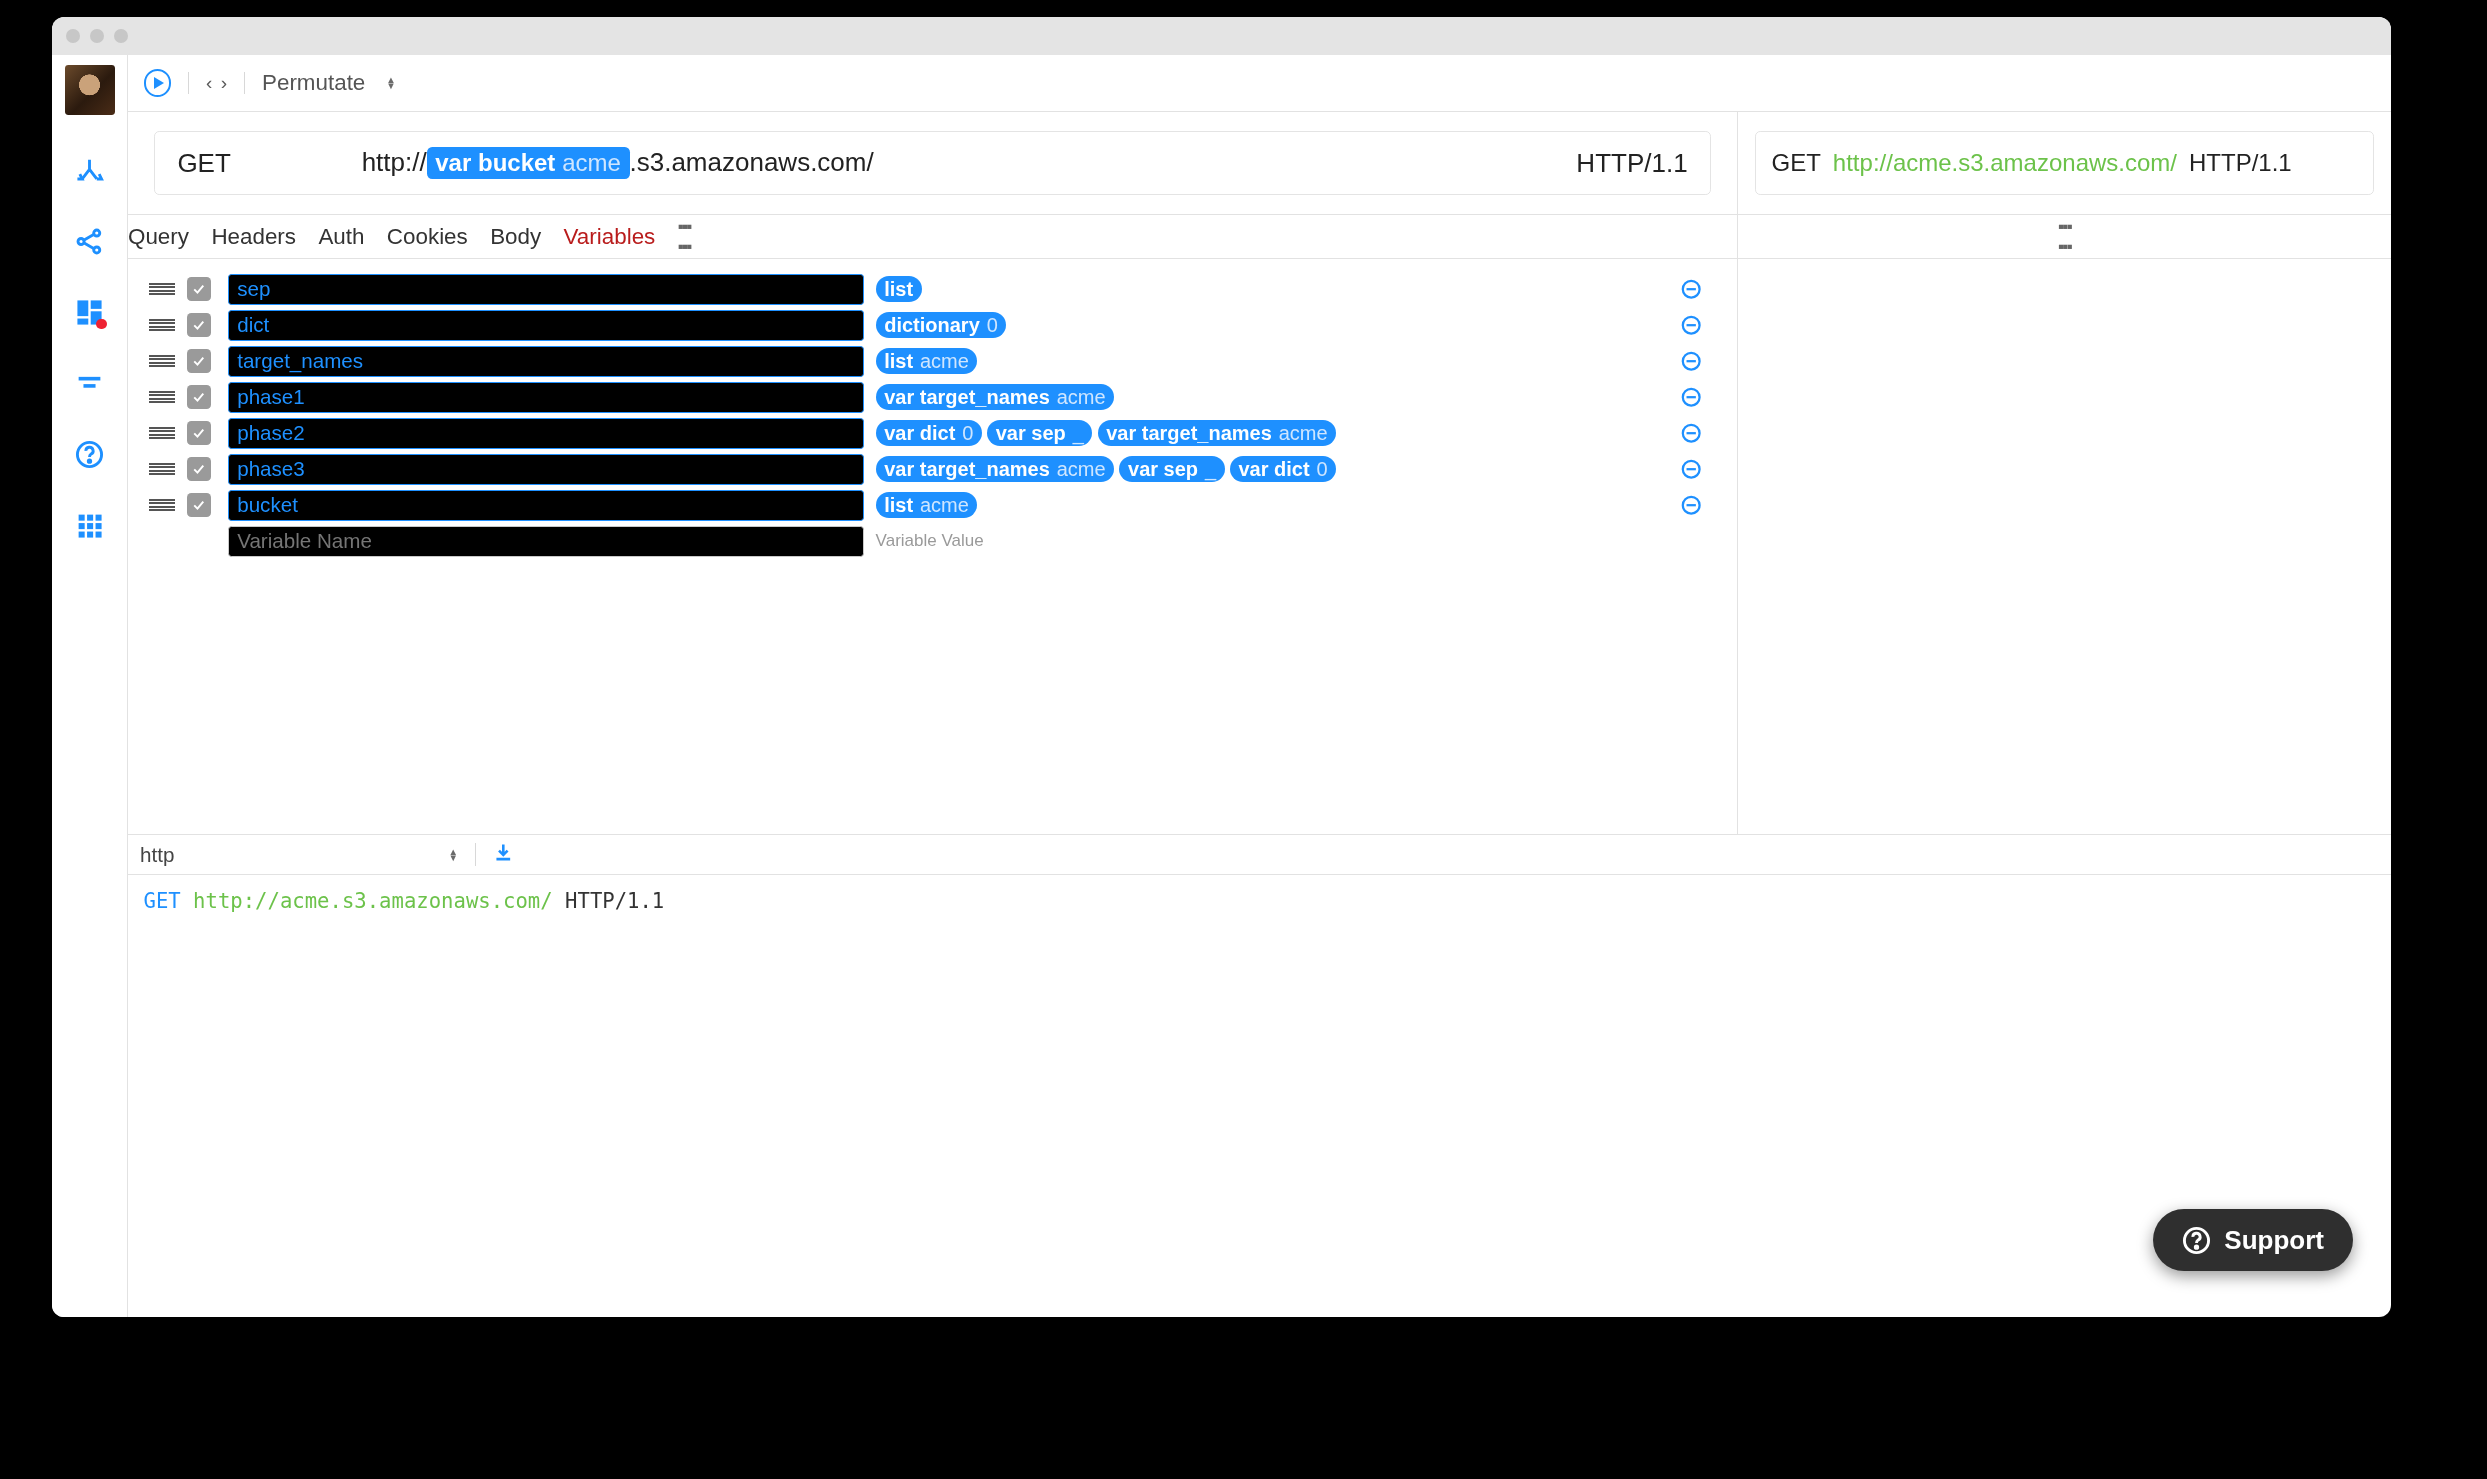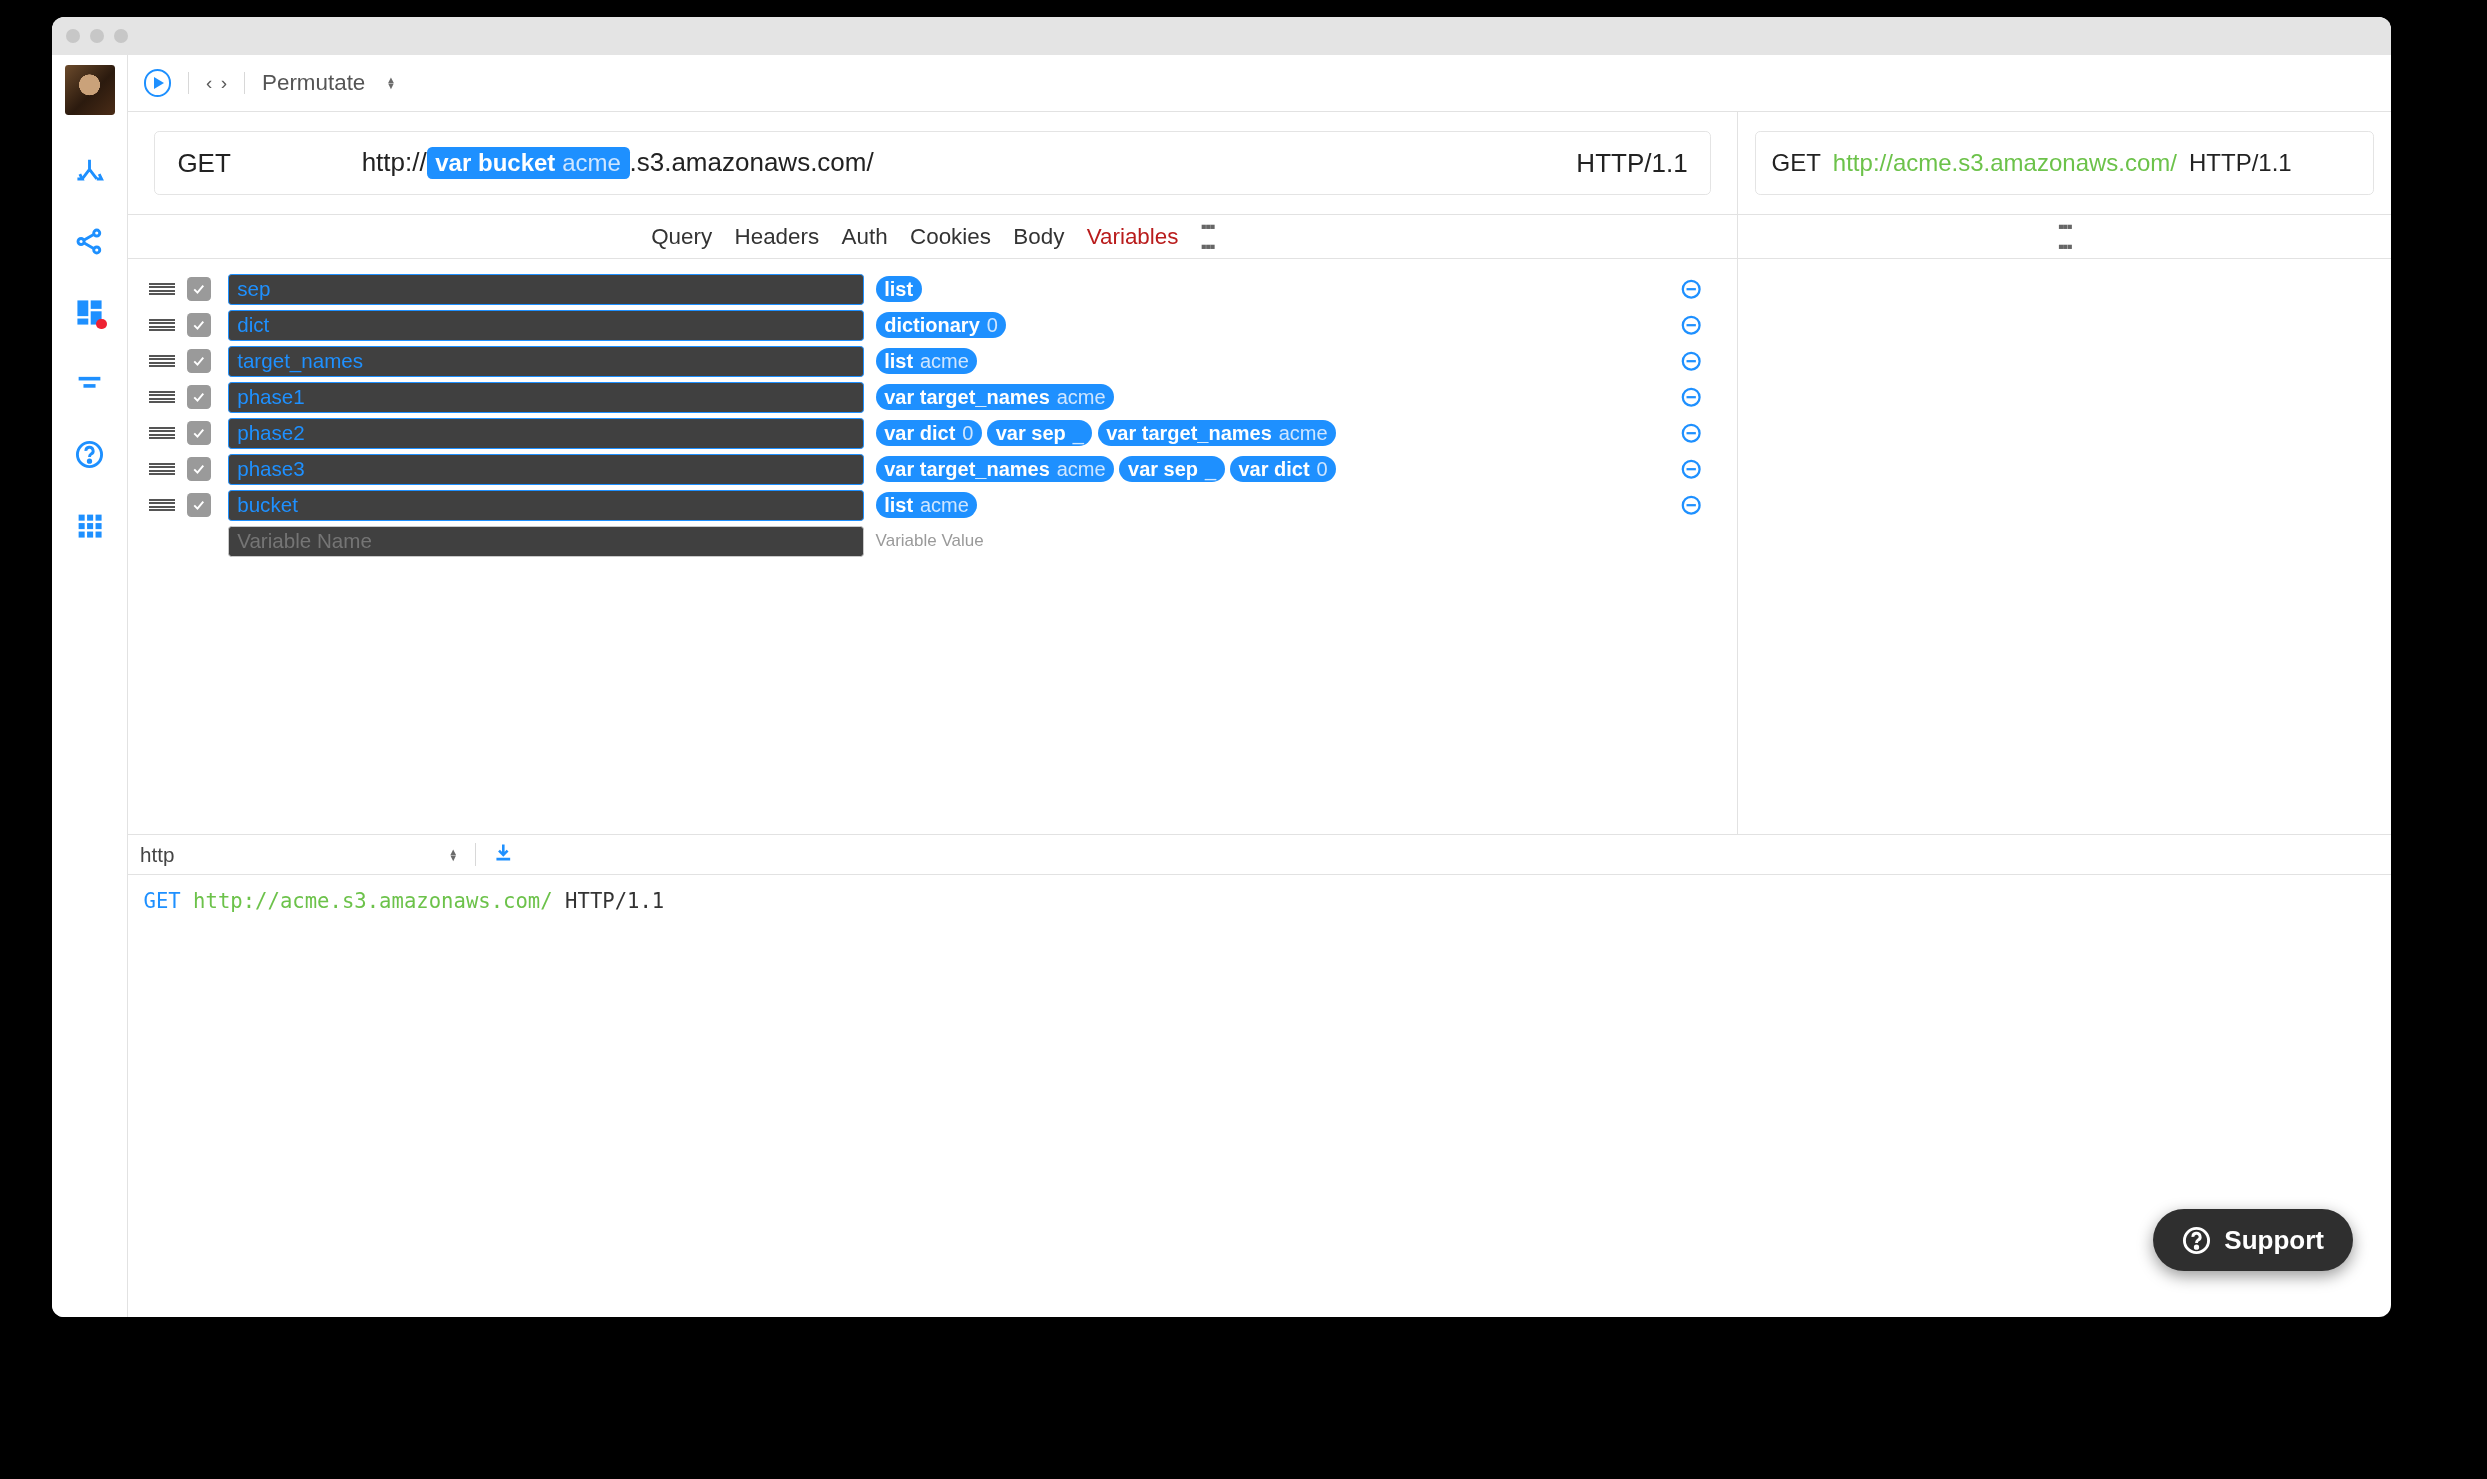--- a/index.html
+++ b/index.html
@@ -80,21 +80,21 @@
   }
   .reqbox .spaceflex{flex:1;}
   .chip {
     background:#1e90ff; color:#fff; padding:1.7px 8.6px; border-radius:5.2px;
     display:inline-flex; align-items:baseline; gap:6.9px; font-size:24px; font-weight:600;
   }
   .chip .sub { color:#cfe6ff; font-weight:500; }
 
   .tabs {
     height: 45px; border-top:0.9px solid #e2e2e2; border-bottom:0.9px solid #e2e2e2;
-    display:flex; align-items:center; justify-content:center; gap:22.4px;
+    display:flex; align-items:center; gap:22.4px;
     color:#333; font-size:22.4px;
   }
   .tabs .tab{cursor:pointer;}
   .tabs .active { color:#b91c1c; }
   .tabs .grid-icon { color:#666; font-size:17px; letter-spacing:-1.7px; cursor:pointer; }
 
   .varlist { padding: 12px 20.6px 20.6px 20.6px; overflow:auto; flex:1; }
   .vrow {
     display:grid;
     grid-template-columns: 26px 29px 636px 1fr 38px;
@@ -103,21 +103,21 @@
   }
   .drag { color:#555; cursor:grab; font-size:15.5px; line-height:8.6px; display:flex; flex-direction:column; gap:1.7px;}
   .drag span{height:1.7px;background:#555;}
   .cb {
     width:24px; height:24px; border-radius:4.3px; background:#9a9a9a;
     display:flex; align-items:center; justify-content:center; color:#fff; cursor:pointer;
   }
   .cb svg{width:15.5px;height:15.5px;}
   .vname {
     height:31px; border:0.9px solid #1e90ff; border-radius:3.4px;
-    padding:0 8.6px; font-size:20.6px; color:#1e90ff; outline:none; background:#404040;
+    padding:0 8.6px; font-size:20.6px; color:#1e90ff; outline:none; background:#000000;
   }
   .vname.placeholder{ border-color:#c9c9c9; color:#9a9a9a; }
   .vval { display:flex; align-items:center; gap:5.2px; }
   .pill { background:#1e90ff; color:#fff; border-radius:13px; padding:1.7px 8.6px; font-size:20px; font-weight:600; display:inline-flex; gap:6.9px; align-items:baseline;}
   .pill .sub{ color:#cfe6ff; font-weight:500;}
   .vval .ph { color:#9a9a9a; font-size:17px; }
   .remove { width:26px;height:26px; color:#1e90ff; cursor:pointer; display:flex;align-items:center;justify-content:center;}
   .remove svg{width:22.4px;height:22.4px;}
 
   .right .reqbar{ padding:19px 17px;}

